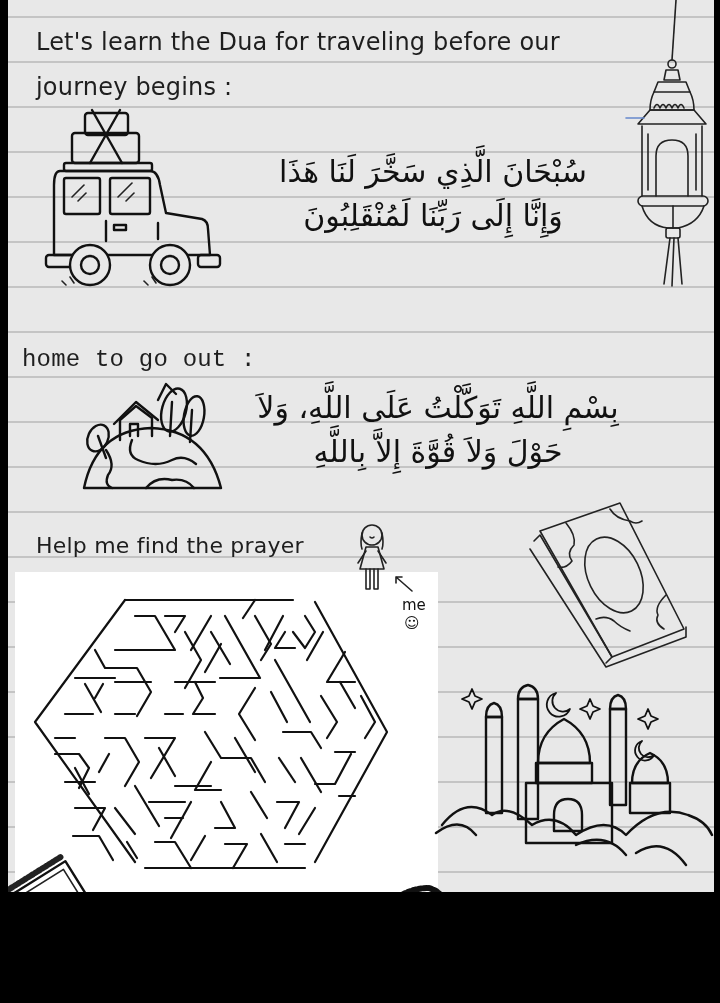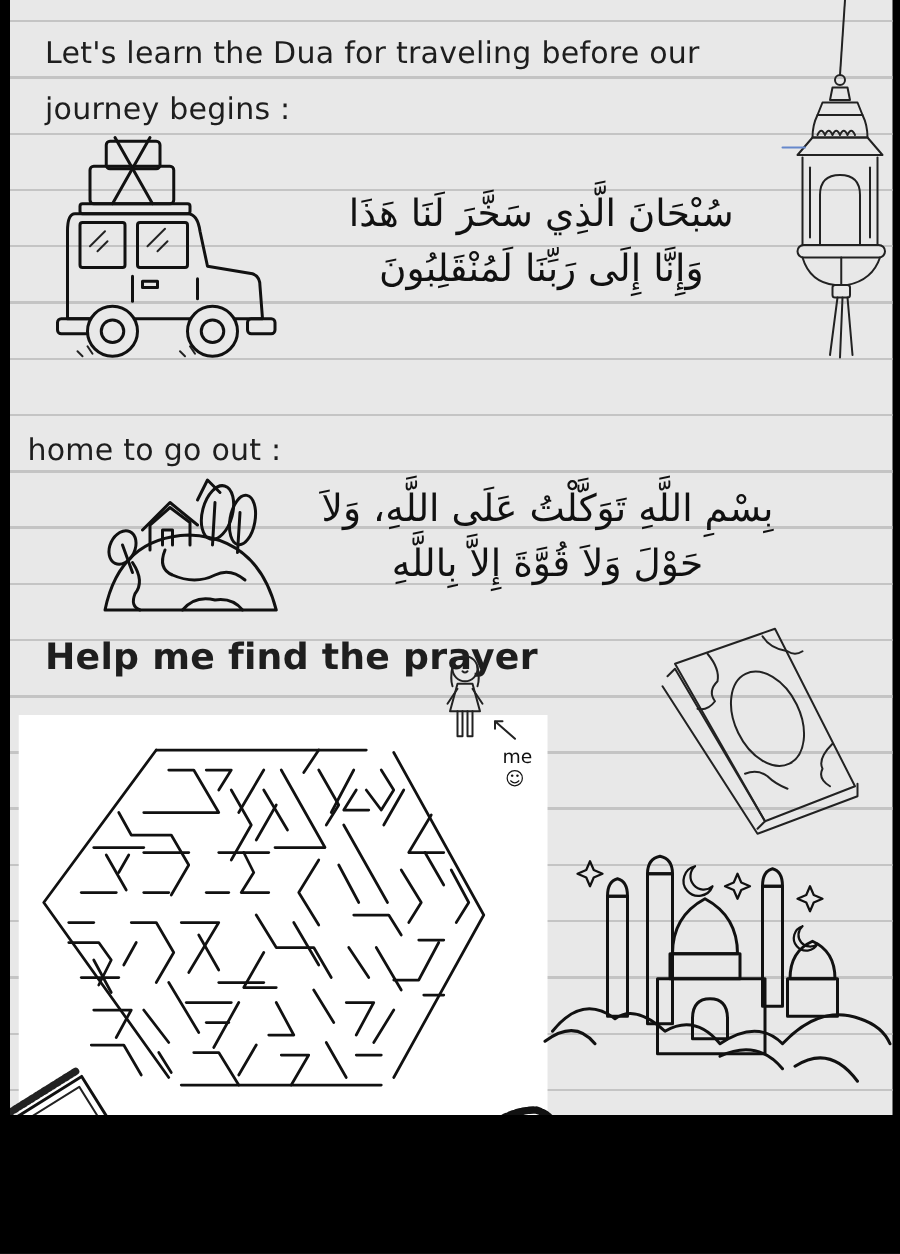--- a/index.html
+++ b/index.html
@@ -5,21 +5,21 @@
   html, body { margin: 0; padding: 0; background: #000; }
   body { width: 720px; height: 1003px; position: relative; overflow: hidden; font-family: "DejaVu Sans", sans-serif; }
   .page {
     position: absolute; left: 8px; top: 0; width: 706px; height: 892px;
     background-color: #e8e8e8;
     background-image: repeating-linear-gradient(to bottom, transparent 0px, transparent 16px, #c4c4c4 16px, #c4c4c4 18px, transparent 18px, transparent 45px);
     overflow: hidden;
   }
   .hand { position: absolute; color: #1e1e1e; font-family: "DejaVu Sans", sans-serif; font-size: 24px; letter-spacing: 0.2px; white-space: nowrap; }
   .arabic { position: absolute; direction: rtl; text-align: center; color: #111; font-family: "DejaVu Sans", sans-serif; font-size: 30px; line-height: 44px; }
-  .bold-hand { font-weight: bold; font-size: 29px; }
+  .bold-hand { font-weight: normal; font-size: 22px; margin-top: 25px; }
   .maze-panel { position: absolute; left: 7px; top: 572px; width: 423px; height: 400px; background: #fff; }
   svg { position: absolute; overflow: visible; }
   .ink { fill: none; stroke: #111; stroke-width: 2.4; stroke-linecap: round; stroke-linejoin: round; }
   .ink-thin { fill: none; stroke: #222; stroke-width: 1.6; stroke-linecap: round; stroke-linejoin: round; }
   .label-small { position: absolute; font-family: "DejaVu Sans", sans-serif; color: #111; font-size: 15px; }
 </style>
 </head>
 <body>
 
 <div class="page">
@@ -74,21 +74,21 @@
     <path class="ink-thin" d="M28,196 L28,156 Q28,140 44,140 Q60,140 60,156 L60,196"></path>
     <line class="ink-thin" x1="20" y1="134" x2="20" y2="190"></line>
     <line class="ink-thin" x1="68" y1="134" x2="68" y2="190"></line>
     <rect class="ink-thin" x="10" y="196" width="70" height="10" rx="5"></rect>
     <path class="ink-thin" d="M14,206 Q20,226 40,228 L50,228 Q70,224 76,206"></path>
     <line class="ink-thin" x1="45" y1="206" x2="45" y2="228"></line>
     <rect class="ink-thin" x="38" y="228" width="14" height="10" rx="2"></rect>
     <path class="ink-thin" d="M42,238 L36,284 M46,238 L44,286 M50,238 L54,284"></path>
   </svg>
 
-  <div class="hand" style="left:14px; top:346px;">home to go out :</div>
+  <div class="hand" style="left:14px; top:346px;font-family:Liberation Mono, monospace;">home to go out :</div>
 
   <div class="arabic" style="left:230px; top:386px; width:400px;">
     <div>بِسْمِ اللَّهِ تَوَكَّلْتُ عَلَى اللَّهِ، وَلاَ</div>
     <div>حَوْلَ وَلاَ قُوَّةَ إِلاَّ بِاللَّهِ</div>
   </div>
 
   <svg style="left:68px; top:380px;" width="150" height="120" viewBox="0 0 150 120">
     <path class="ink" d="M8,108 Q20,50 75,48 Q130,50 145,108 Z"></path>
     <path class="ink" d="M30,70 Q40,85 32,95 Q28,105 36,108"></path>
     <path class="ink" d="M56,60 Q50,75 62,80 Q80,88 96,80 Q108,74 120,84"></path>

